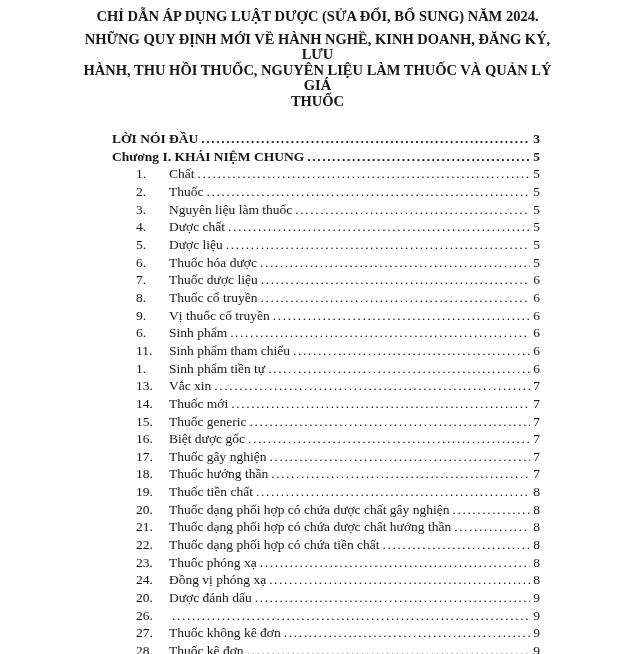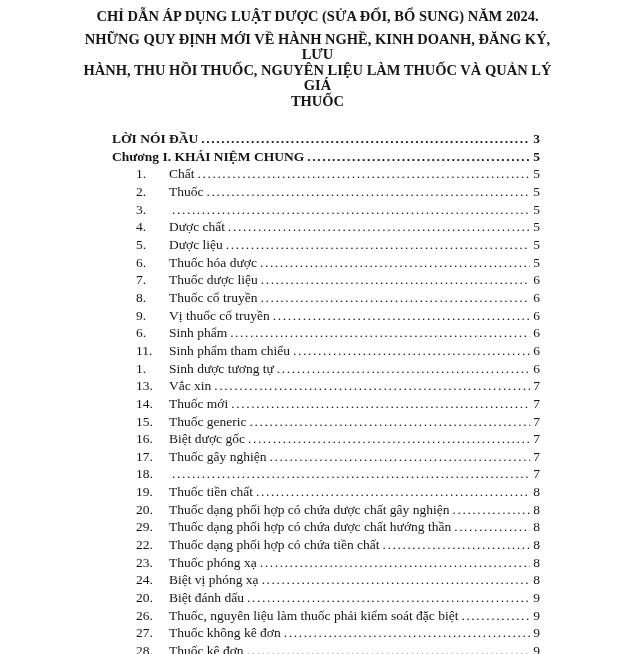--- a/index.html
+++ b/index.html
@@ -91,20 +91,21 @@
     <span class="page-num">5</span>
   </div>
       <div class="toc-row item">
     <span class="num">2.</span>
     <span class="label">Thuốc</span>
     <span class="dots"></span>
     <span class="page-num">5</span>
   </div>
       <div class="toc-row item">
     <span class="num">3.</span>
+    <span class="label">Nguyên liệu làm thuốc</span>
     <span class="dots"></span>
     <span class="page-num">5</span>
   </div>
       <div class="toc-row item">
     <span class="num">4.</span>
     <span class="label">Dược chất</span>
     <span class="dots"></span>
     <span class="page-num">5</span>
   </div>
       <div class="toc-row item">
@@ -144,21 +145,21 @@
     <span class="page-num">6</span>
   </div>
       <div class="toc-row item">
     <span class="num">11.</span>
     <span class="label">Sinh phẩm tham chiếu</span>
     <span class="dots"></span>
     <span class="page-num">6</span>
   </div>
       <div class="toc-row item">
     <span class="num">1.</span>
-    <span class="label">Sinh dược tương tự</span>
+    <span class="label">Sinh phẩm tiền tự</span>
     <span class="dots"></span>
     <span class="page-num">6</span>
   </div>
       <div class="toc-row item">
     <span class="num">13.</span>
     <span class="label">Vắc xin</span>
     <span class="dots"></span>
     <span class="page-num">7</span>
   </div>
       <div class="toc-row item">
@@ -180,68 +181,68 @@
     <span class="page-num">7</span>
   </div>
       <div class="toc-row item">
     <span class="num">17.</span>
     <span class="label">Thuốc gây nghiện</span>
     <span class="dots"></span>
     <span class="page-num">7</span>
   </div>
       <div class="toc-row item">
     <span class="num">18.</span>
+    <span class="label">Thuốc hướng thần</span>
     <span class="dots"></span>
     <span class="page-num">7</span>
   </div>
       <div class="toc-row item">
     <span class="num">19.</span>
     <span class="label">Thuốc tiền chất</span>
     <span class="dots"></span>
     <span class="page-num">8</span>
   </div>
       <div class="toc-row item">
     <span class="num">20.</span>
     <span class="label">Thuốc dạng phối hợp có chứa dược chất gây nghiện</span>
     <span class="dots"></span>
     <span class="page-num">8</span>
   </div>
       <div class="toc-row item">
-    <span class="num">29.</span>
+    <span class="num">21.</span>
     <span class="label">Thuốc dạng phối hợp có chứa dược chất hướng thần</span>
     <span class="dots"></span>
     <span class="page-num">8</span>
   </div>
       <div class="toc-row item">
     <span class="num">22.</span>
     <span class="label">Thuốc dạng phối hợp có chứa tiền chất</span>
     <span class="dots"></span>
     <span class="page-num">8</span>
   </div>
       <div class="toc-row item">
     <span class="num">23.</span>
     <span class="label">Thuốc phóng xạ</span>
     <span class="dots"></span>
     <span class="page-num">8</span>
   </div>
       <div class="toc-row item">
     <span class="num">24.</span>
-    <span class="label">Biệt vị phóng xạ</span>
+    <span class="label">Đồng vị phóng xạ</span>
     <span class="dots"></span>
     <span class="page-num">8</span>
   </div>
       <div class="toc-row item">
     <span class="num">20.</span>
-    <span class="label">Biệt đánh dấu</span>
+    <span class="label">Dược đánh dấu</span>
     <span class="dots"></span>
     <span class="page-num">9</span>
   </div>
       <div class="toc-row item">
     <span class="num">26.</span>
-    <span class="label">Thuốc, nguyên liệu làm thuốc phải kiểm soát đặc biệt</span>
     <span class="dots"></span>
     <span class="page-num">9</span>
   </div>
       <div class="toc-row item">
     <span class="num">27.</span>
     <span class="label">Thuốc không kê đơn</span>
     <span class="dots"></span>
     <span class="page-num">9</span>
   </div>
       <div class="toc-row item">

